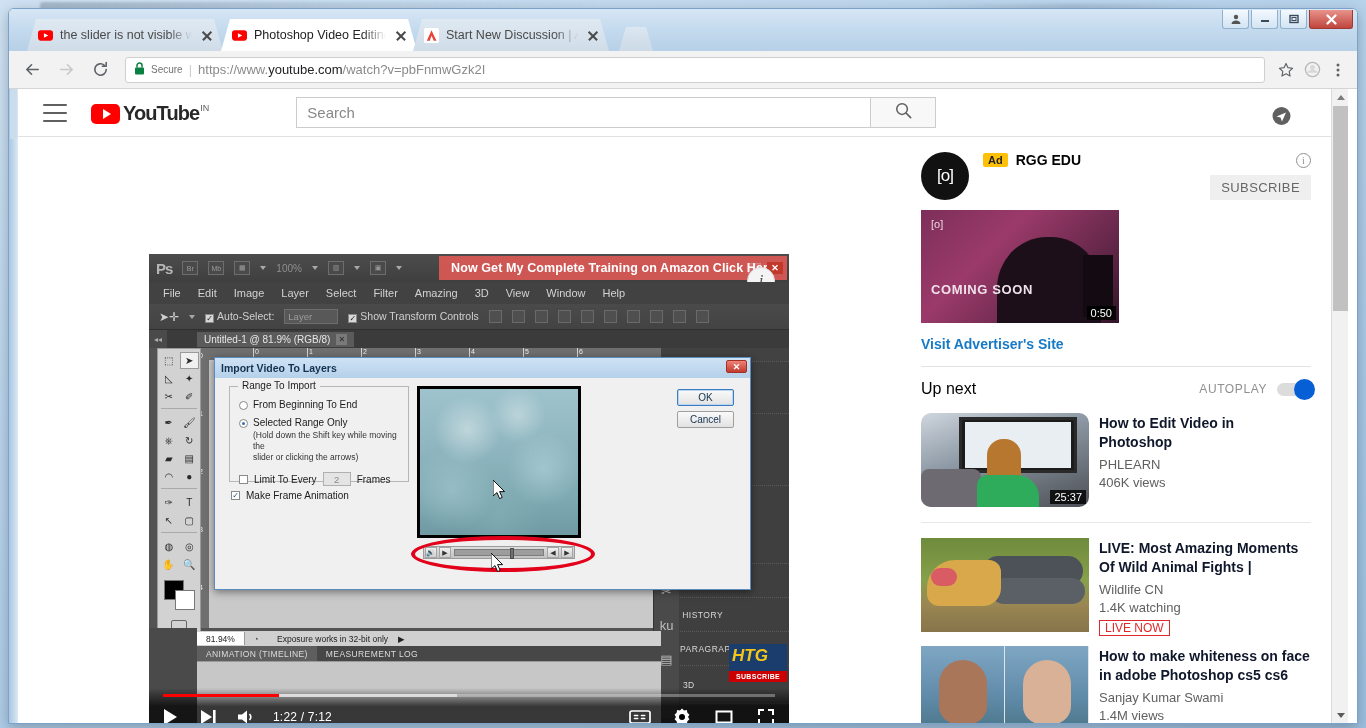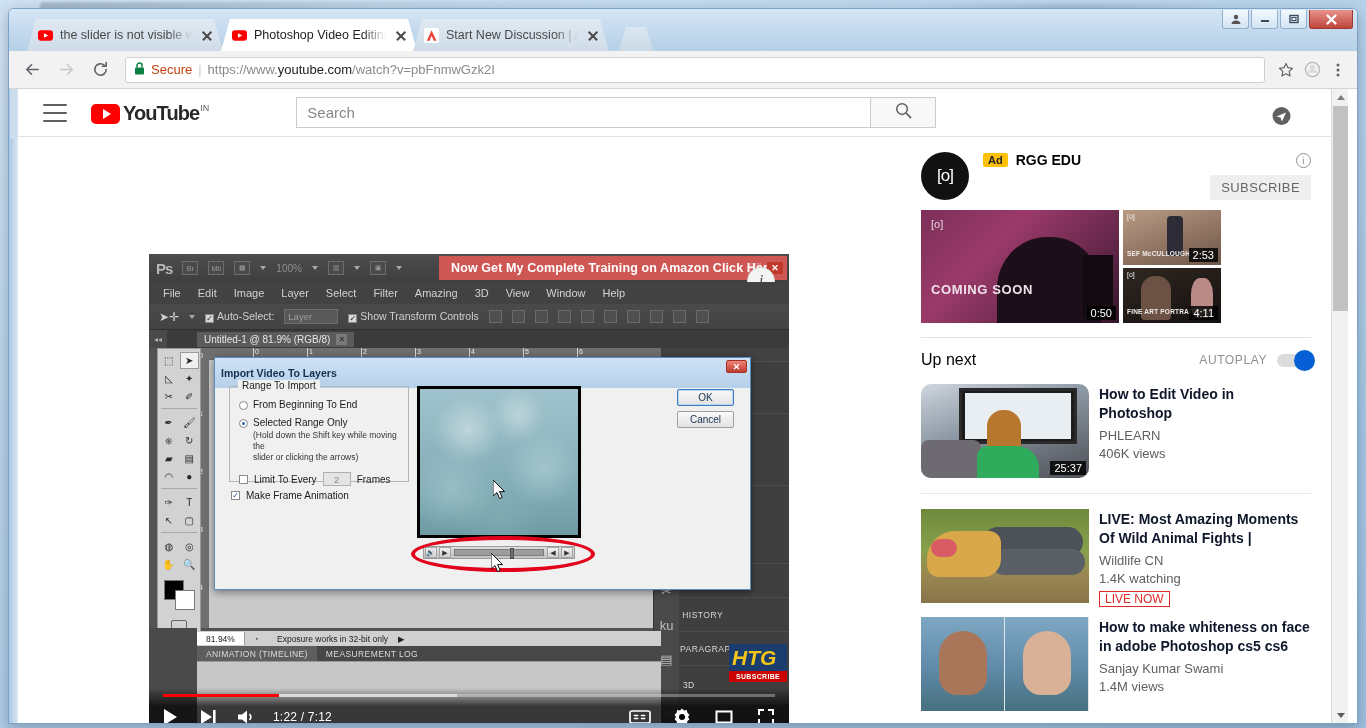--- a/index.html
+++ b/index.html
@@ -94,21 +94,21 @@
     height:38px; background:#f2f2f2; border-bottom:1px solid #d4d4d4;
     display:flex; align-items:center; gap:0px; padding:0 6px;
   }
   .navbtn { width:34px; height:34px; display:flex; align-items:center; justify-content:center; }
   #urlbox {
     flex:1; height:26px; margin:0 8px;
     background:#fff; border:1px solid #cfcfcf; border-radius:3px;
     display:flex; align-items:center; gap:6px; padding:0 8px;
     font-size:13px;
   }
-  #secure-label { color:#c2410c; font-size:13px;text-align:center; }
+  #secure-label { color:#737373; font-size:10px;text-align:center; }
   .url-sep { color:#cdcdcd; }
   #url-text { color:#202124; white-space:nowrap; }
   #url-text .dim { color:#8a8a8a; }
   .omni-icon { width:26px; height:26px; display:flex; align-items:center; justify-content:center; }
 
   
   #viewport {
     position:relative; height:calc(716px - 42px - 39px);
     background:#fff; overflow:hidden;
   }
@@ -219,41 +219,41 @@
   
   #ps-rightdock { position:absolute; right:0; top:94px; width:128px; bottom:0; background:#3f3f3f; }
   #ps-rightdock .dockhdr { height:14px; background:#424242; border-bottom:1px dotted #5a5a5a; }
   .dockpanel { position:relative; border-bottom:1px dotted #5a5a5a; color:#d8d8d8; font-size:8.5px; letter-spacing:.5px;
     display:flex; align-items:center; gap:6px; padding-left:8px; }
   #ps-rail { position:absolute; right:110px; top:320px; width:26px; bottom:16px; background:#4a4a4a; border-left:1px solid #333; }
   .railicon { height:34px; display:flex; align-items:center; justify-content:center; color:#bdbdbd; font-size:13px; }
   #htg-badge { position:absolute; right:2px; bottom:52px; width:58px; height:38px; background:#1b3d6e; }
   #htg-badge .sub { position:absolute; left:0; bottom:0; width:58px; height:11px; background:#cc0000; color:#fff;
     font-size:7px; font-weight:bold; text-align:center; line-height:11px; letter-spacing:.3px; }
-  #htg-badge .logo { position:absolute; left:3px; top:2px; color:#f5c518; font-size:21px; font-weight:bold; font-style:italic; }
+  #htg-badge .logo { position:absolute; left:3px; top:2px; color:#f5c518; font-size:17px; font-weight:bold; font-style:italic; }
 
   
   #ps-status { position:absolute; left:48px; right:128px; bottom:88px; height:15px; background:#d0d0d0;
     display:flex; align-items:center; font-size:8.5px; color:#222; }
   #ps-status .pct { width:48px; background:#fff; height:13px; display:flex;align-items:center; justify-content:center; border-right:1px solid #999; }
   #ps-status .msg { flex:0 0 auto; padding:0 10px; }
   #ps-timeline-tabs { position:absolute; left:48px; right:128px; bottom:73px; height:15px; background:#474747;
     display:flex; align-items:center; color:#dcdcdc; font-size:8.5px; letter-spacing:.4px; }
   #ps-timeline-tabs .t { padding:0 9px; height:15px; display:flex; align-items:center; }
   #ps-timeline-tabs .t.act { background:#5e5e5e; }
   #ps-timeline-body { position:absolute; left:48px; right:128px; bottom:0; height:73px; background:#c7c7c7; border-top:1px solid #9a9a9a; }
   #ps-leftstrip { position:absolute; left:0; bottom:0; width:48px; height:106px; background:#4a4a4a; }
 
   
   #dlg {
     position:absolute; left:65px; top:103px; width:537px; height:233px;
     background:#f0f0f0; border:1px solid #5a8cc0;
     box-shadow:0 2px 8px rgba(0,0,0,.45);
   }
-  #dlg-title { height:30px; background:linear-gradient(180deg,#cfe2f5,#b5d0ea);
+  #dlg-title { height:20px; background:linear-gradient(180deg,#cfe2f5,#b5d0ea);
     display:flex; align-items:center; padding-left:6px; font-size:10.5px; color:#13314f; font-weight:bold; }
   #dlg-close { position:absolute; right:3px; top:2px; width:21px; height:13px; border-radius:2px;
     background:linear-gradient(180deg,#ef8278,#c23b2e); color:#fff; font-size:9px; font-weight:bold;
     display:flex; align-items:center; justify-content:center; border:1px solid #a33226; }
   #dlg-group { position:absolute; left:14px; top:28px; width:180px; height:96px; border:1px solid #b6b6b6; }
   #dlg-group-title { position:absolute; left:8px; top:-7px; background:#f0f0f0; padding:0 4px; font-size:10px; color:#222; }
   .radio-row { display:flex; align-items:flex-start; gap:5px; font-size:10px; color:#1b1b1b; }
   .radio { width:9px;height:9px;border-radius:50%;border:1px solid #8a8a8a;background:#fff; margin-top:2px; flex:0 0 9px; position:relative;}
   .radio.on::after { content:""; position:absolute; left:2px; top:2px; width:3px;height:3px;border-radius:50%;background:#2f6fb5; }
   .hintxt { font-size:8.5px; color:#333; line-height:11px; }
@@ -884,37 +884,23 @@
         </div>
 
         <div id="ad-thumbs">
           <div id="ad-thumb-big">
             <div class="silhouette"></div>
             <div class="monitor"></div>
             <div class="mark">[o]</div>
             <div class="ttl">COMING SOON</div>
             <div class="dur">0:50</div>
           </div>
-          <div style="display:flex; flex-direction:column; gap:3px;">
-            <div class="ad-thumb-sm" id="ad-thumb-sm1">
-              <div class="fig"></div>
-              <div class="sm-mark">[o]</div>
-              <div class="sm-cap">SEF McCULLOUGH</div>
-              <div class="dur">2:53</div>
-            </div>
-            <div class="ad-thumb-sm" id="ad-thumb-sm2">
-              <div class="fig"></div>
-              <div class="bird"></div>
-              <div class="sm-mark">[o]</div>
-              <div class="sm-cap">FINE ART PORTRAITURE</div>
-              <div class="dur">4:11</div>
-            </div>
-          </div>
-        </div>
-
+        </div>
+
+        <a id="advertiser-link">Visit Advertiser's Site</a>
         <div id="side-divider"></div>
 
         <div id="upnext-row">
           <div id="upnext-label">Up next</div>
           <div id="autoplay-wrap">
             <span id="autoplay-label">AUTOPLAY</span>
             <span id="autoplay-toggle">
                 <span class="knob"></span>
               </span>
           </div>

